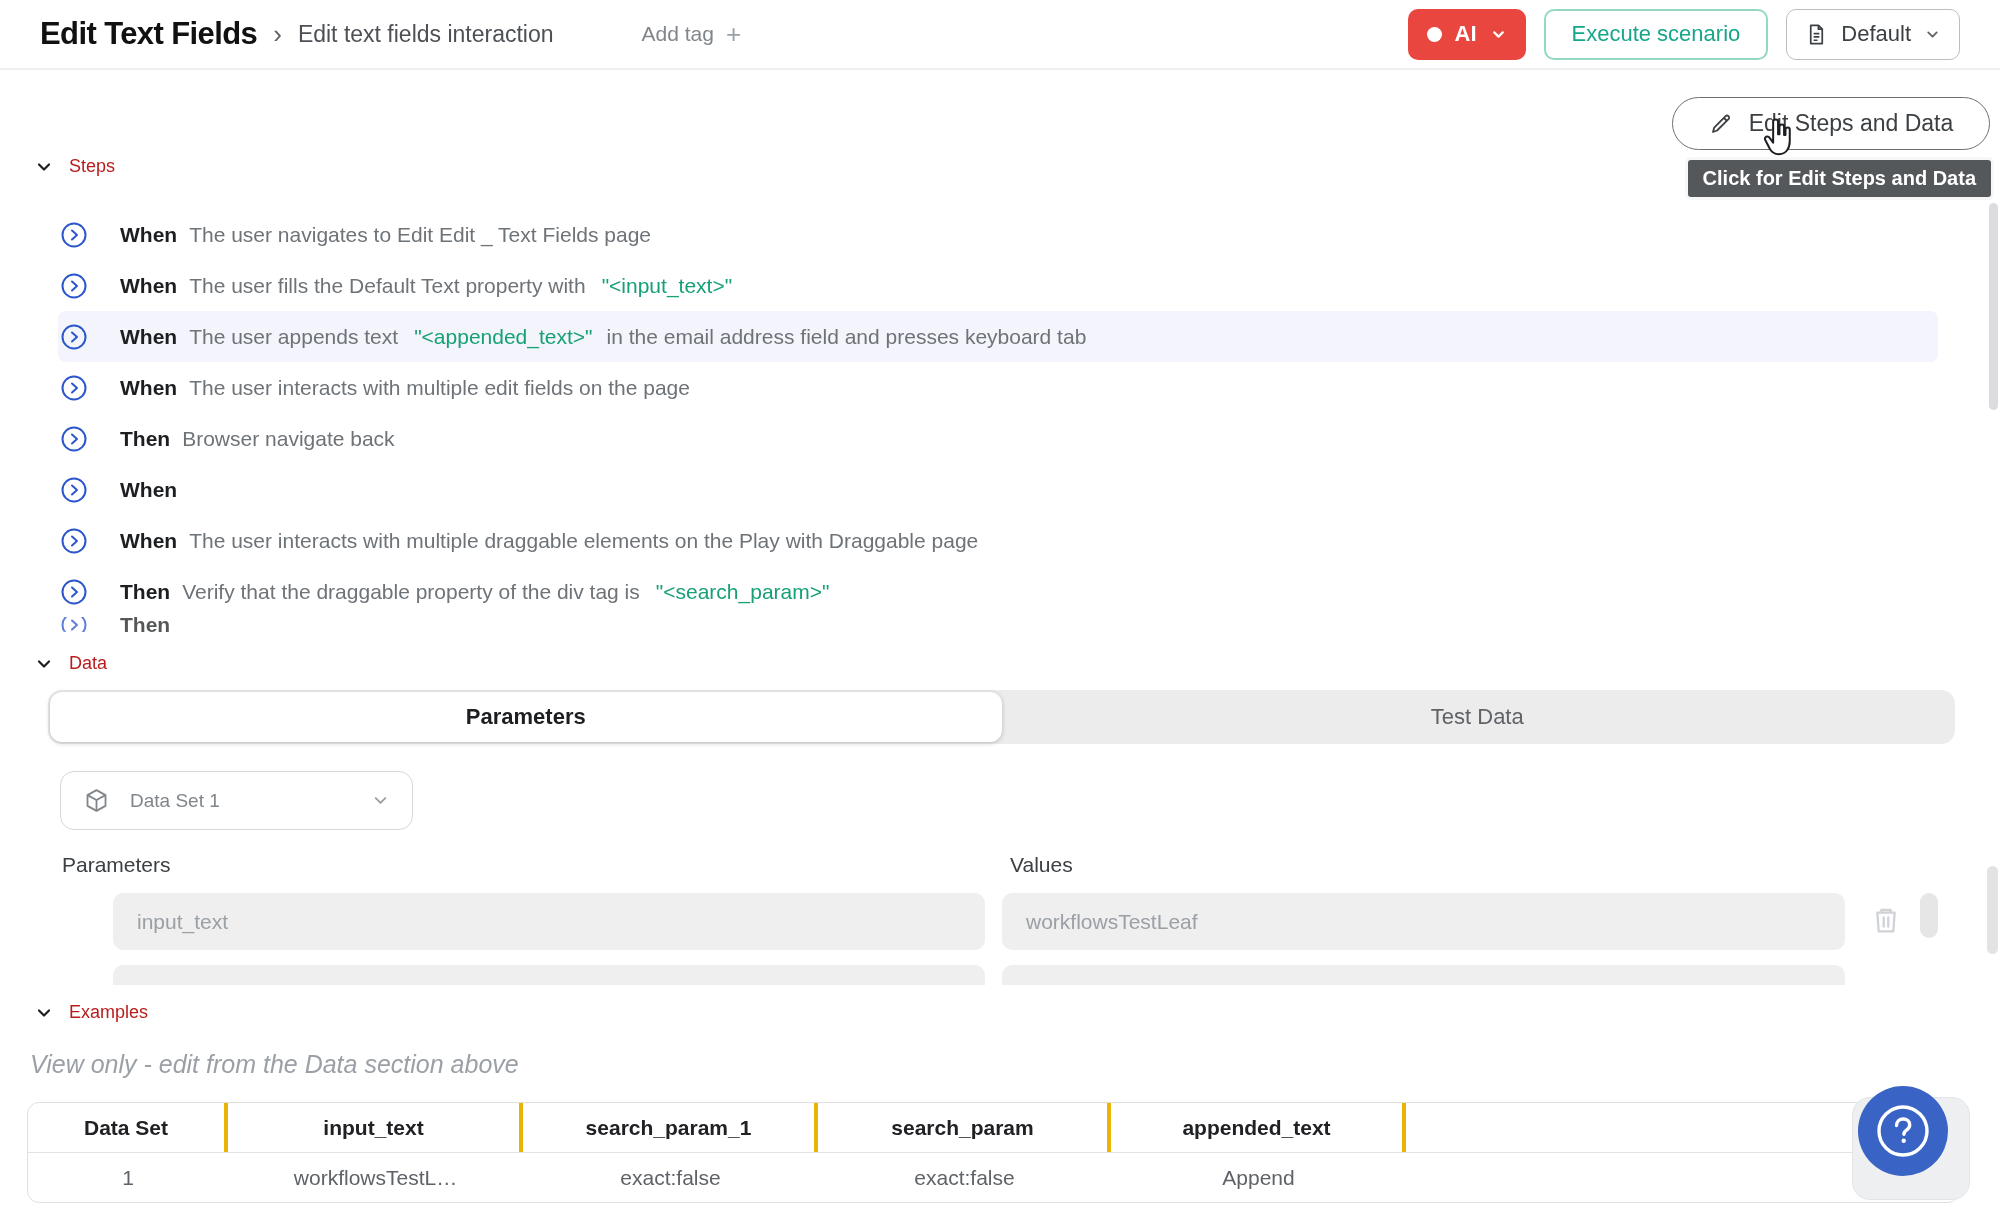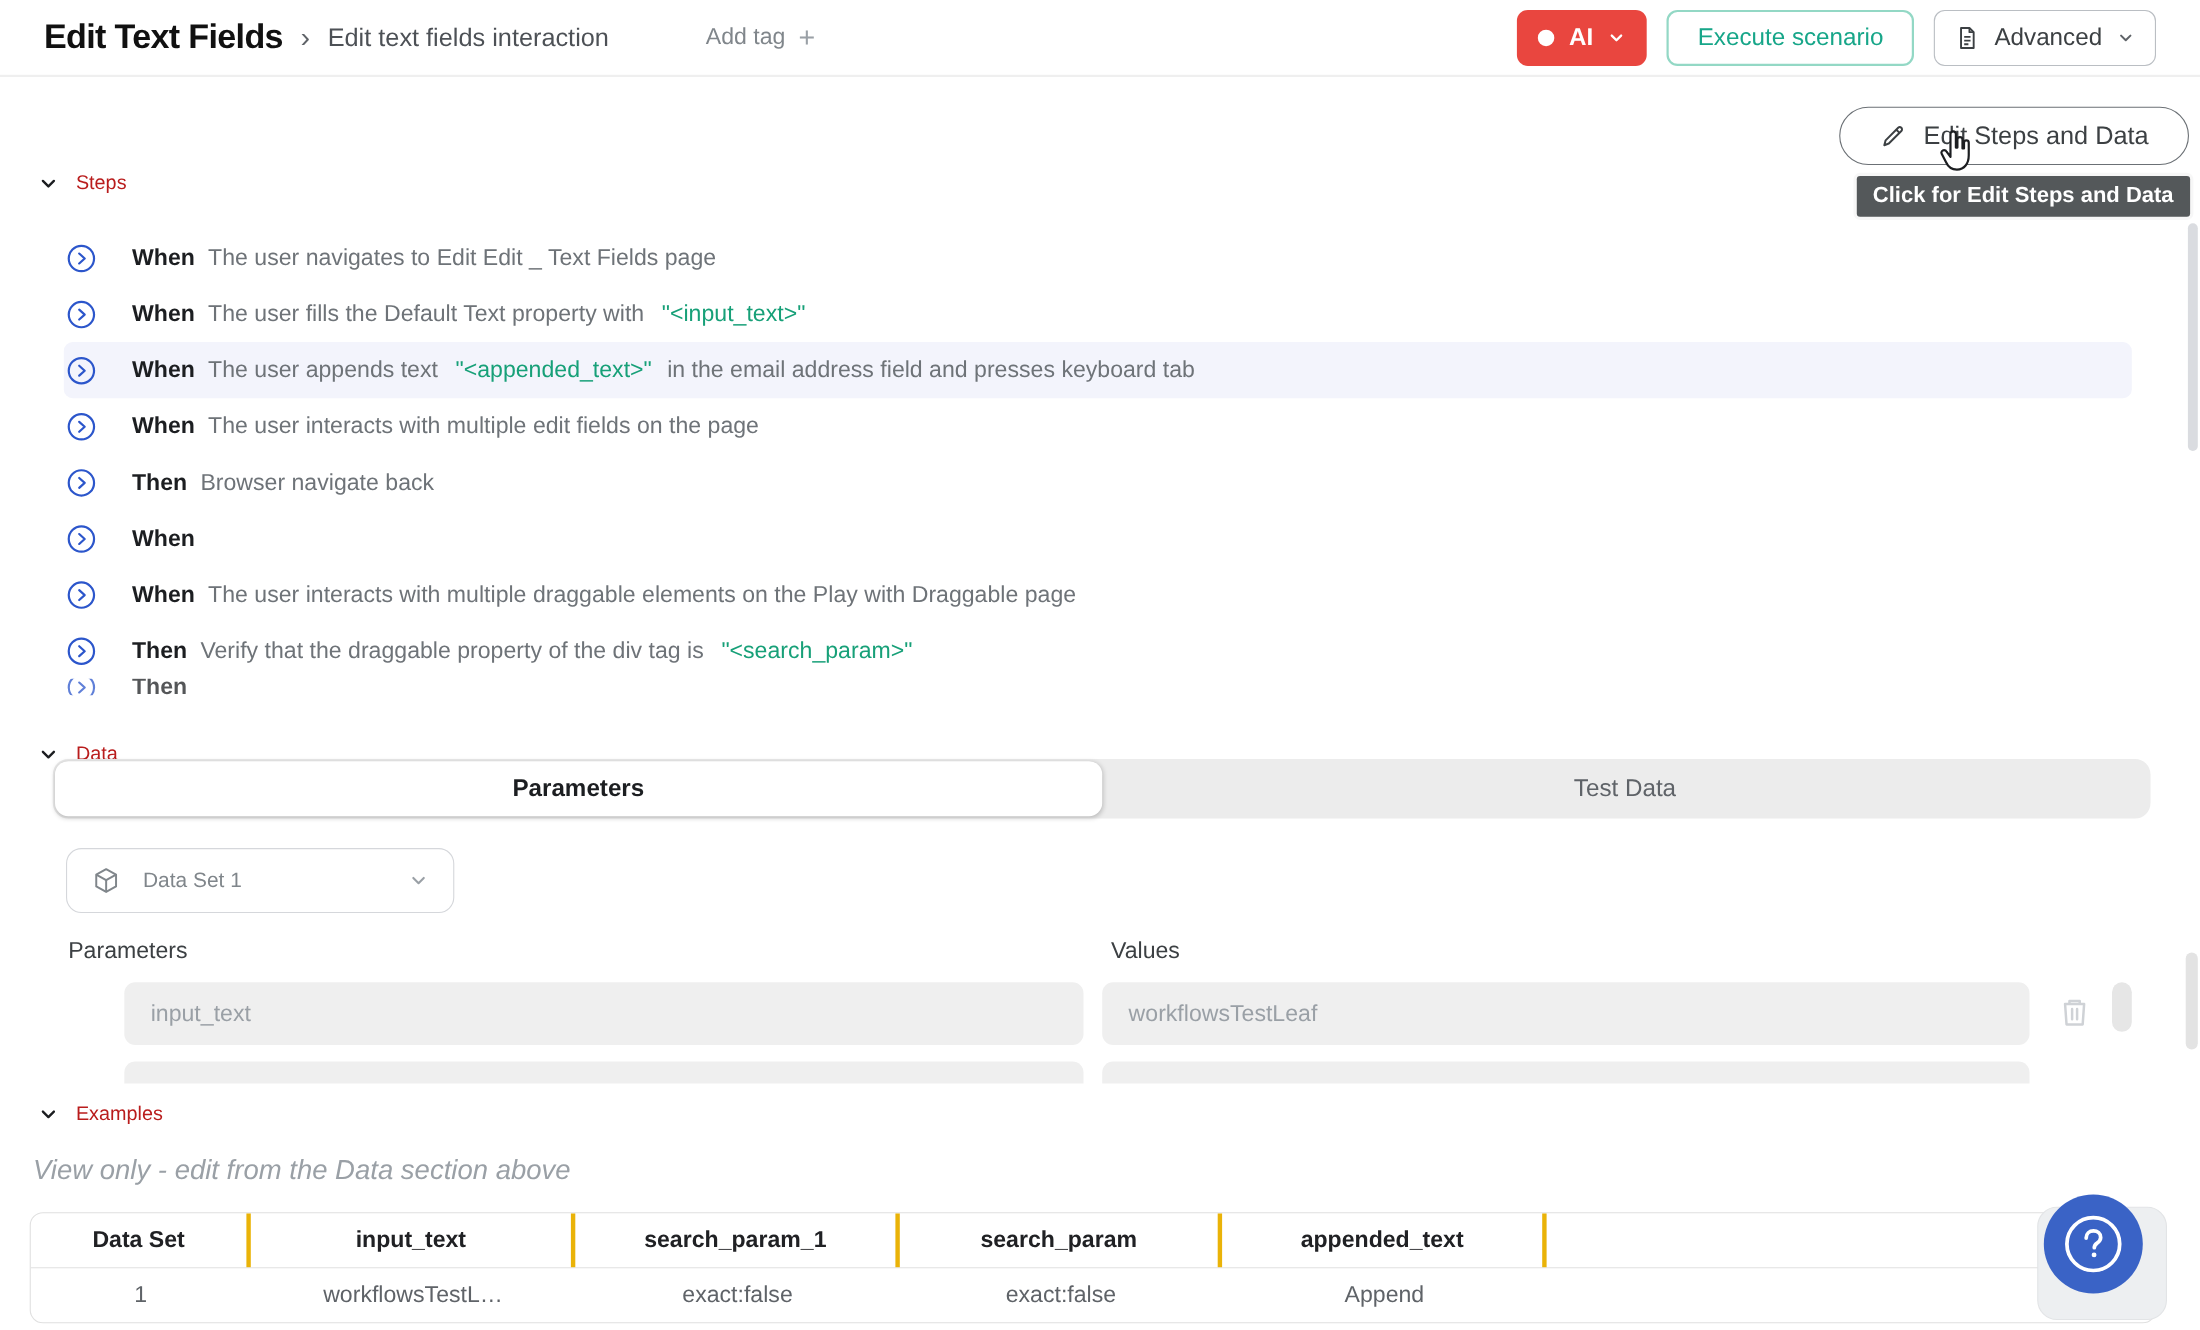--- a/index.html
+++ b/index.html
@@ -147,21 +147,21 @@
     </span>
     <span class="btn-execute">
       <span>Execute scenario</span>
     </span>
     <span class="btn-advanced">
       <svg width="23" height="23" viewBox="0 0 24 24" fill="none" stroke="#3c4043" stroke-width="1.8" stroke-linejoin="round">
           <path d="M6 2.5h8l4 4v15H6z"></path>
           <path d="M14 2.5v4h4"></path>
           <path d="M9 11h6M9 14.5h6M9 18h4"></path>
         </svg>
-      <span>Advanced</span>
+      <span>Default</span>
       <svg width="17" height="17" viewBox="0 0 24 24" fill="none" stroke="#5f6368" stroke-width="2.6" stroke-linecap="round" stroke-linejoin="round">
           <path d="M6 9l6 6 6-6"></path>
         </svg>
     </span>
   </span>
 </div>
 
 <div class="btn-edit-steps">
   <svg width="24" height="24" viewBox="0 0 24 24" fill="none" stroke="#3c4043" stroke-width="1.8" stroke-linejoin="round">
       <path d="M4 20l1.2-4.4L16.6 4.2a2.05 2.05 0 0 1 2.9 2.9L8.1 18.5 4 20z"></path>
@@ -265,21 +265,21 @@
     <svg width="28" height="28" viewBox="0 0 28 28" fill="none" stroke="#2c56cb" stroke-width="2" stroke-linecap="round" stroke-linejoin="round">
         <circle cx="14" cy="14" r="11.5"></circle>
         <path d="M12 9.5l5 4.5-5 4.5"></path>
       </svg>
     <span class="kw">Then</span>
 
   </div>
 </div>
 <div class="scrollbar-steps"></div>
 
-<div class="section-header" style="top:675px;">
+<div class="section-header" style="top:653px;">
   <svg width="20" height="20" viewBox="0 0 24 24" fill="none" stroke="#1c1e21" stroke-width="2.6" stroke-linecap="round" stroke-linejoin="round">
       <path d="M6 9l6 6 6-6"></path>
     </svg>
   <span class="title">Data</span>
 </div>
 
 <div class="tab-bar">
   <div class="tab active">
     <span>Parameters</span>
   </div>

